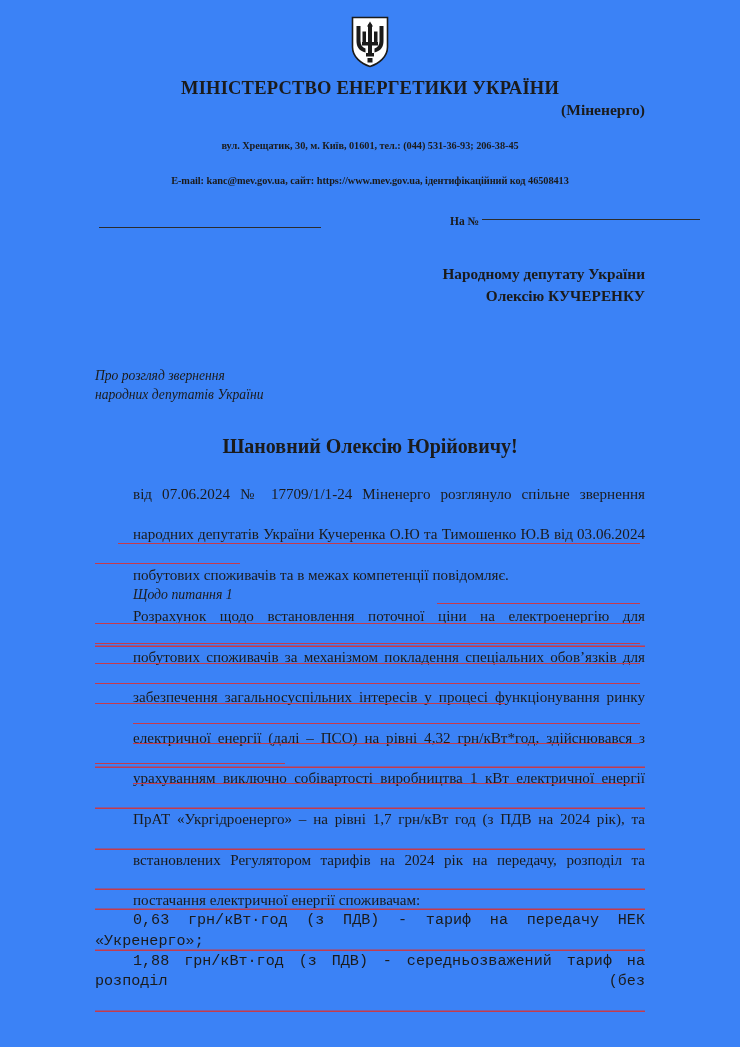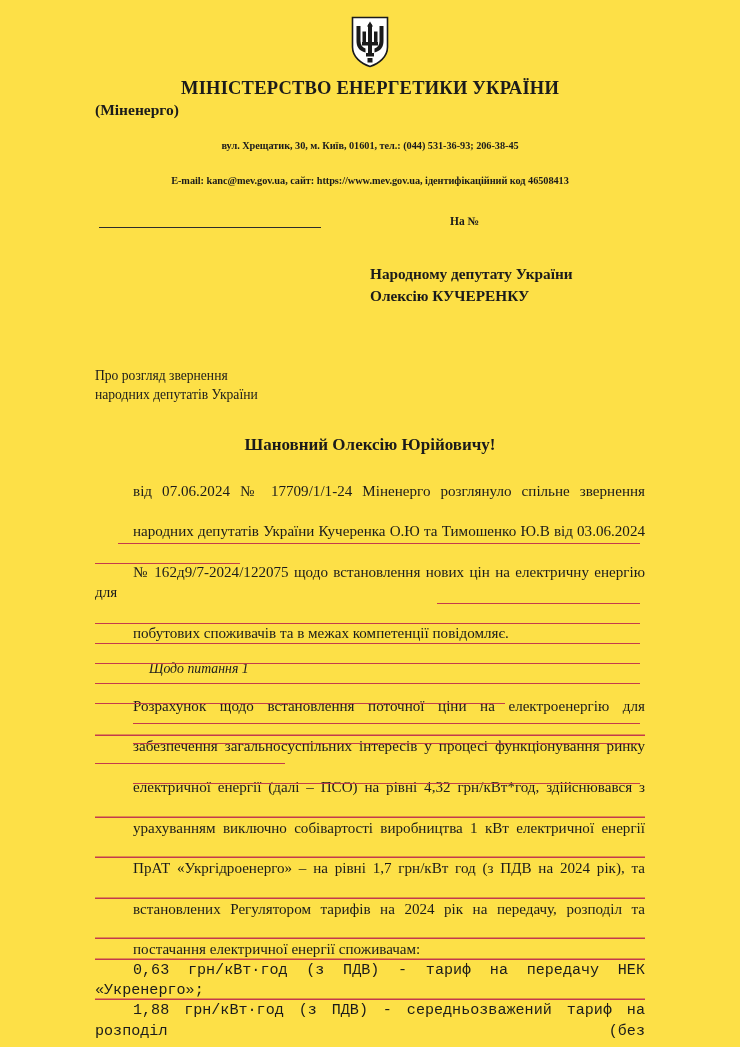--- a/index.html
+++ b/index.html
@@ -17,21 +17,21 @@
     color: #1b1b1b;
     -webkit-font-smoothing: antialiased;
   }
 
   .page {
     position: relative;
     width: 740px;
     height: 1047px;
     box-sizing: border-box;
     padding: 0 95px;
-    background: #fde047;
+    background: #3b82f6;
   }
 
   
   .emblem-wrap {
     display: flex;
     justify-content: center;
     padding-top: 16px;
   }
   .emblem {
     width: 38px;
@@ -41,21 +41,21 @@
 
   .org-name {
     text-align: center;
     font-weight: bold;
     font-size: 18.5px;
     letter-spacing: 0.2px;
     margin-top: 10px;
     line-height: 1.15;
   }
   .org-short {
-    text-align: left;
+    text-align: right;
     font-weight: bold;
     font-size: 15.5px;
     margin-top: 2px;
     line-height: 1.15;
   }
   .org-contact {
     text-align: center;
     font-weight: bold;
     font-size: 10.3px;
     line-height: 1.45;
@@ -74,77 +74,78 @@
     left: 4px;
     top: 16px;
     width: 222px;
     border-bottom: 1.1px solid #2c2c2c;
   }
   .ref-right {
     position: absolute;
     left: 355px;
     top: 4px;
     display: flex;
-    align-items: flex-start;
+    align-items: center;
     width: 250px;
-    flex-direction: column;
   }
   .ref-label {
     font-size: 11.5px;
     font-weight: bold;
     white-space: nowrap;
     padding-right: 3px;
   }
   .ref-right-rule {
     flex: 1;
     border-bottom: 1.1px solid #2c2c2c;
     margin-bottom: 2px;
   }
 
   
   .addressee {
     margin-top: 18px;
     margin-left: 275px;
     font-weight: bold;
     font-size: 15.3px;
     line-height: 1.45;
+    text-align: right;
   }
   .addressee div { white-space: nowrap; }
 
   
   .subject {
     margin-top: 60px;
+    font-style: italic;
     font-size: 13.6px;
     line-height: 1.38;
   }
   .subject div { white-space: nowrap; }
 
   
   .salutation {
     margin-top: 30px;
     text-align: center;
     font-weight: bold;
-    font-size: 17px;
+    font-size: 20px;
   }
 
   
   .body-block {
     margin-top: 26px;
     font-size: 15.1px;
     line-height: 1.345;
   }
   p.para {
     margin: 0;
     text-align: justify;
     text-justify: inter-word;
     text-indent: 38px;
   }
 
   .q-label {
-    margin: 16px;
+    margin: 0;
     font-style: italic;
     font-size: 13.8px;
     text-indent: 38px;
     line-height: 1.5;
   }
 
   
   .jline {
     display: block;
     text-align: justify;
@@ -234,28 +235,28 @@
     <div>народних депутатів України</div>
   </div>
 
   <div class="salutation">Шановний Олексію Юрійовичу!</div>
 
   <div class="body-block">
 
     <p class="para">
       <span class="jline">від 07.06.2024 № 17709/1/1-24 Міненерго розглянуло спільне звернення</span>
       <span class="jline">народних депутатів України Кучеренка О.Ю та Тимошенко Ю.В від 03.06.2024</span>
-      <span class="jline">№ 162д9/7-2024/122075 щодо встановлення нових цін на електричну енергію для</span>
       <span class="jline last">побутових споживачів та в межах компетенції повідомляє.</span>
     </p>
 
     <p class="q-label">Щодо питання 1</p>
 
     <p class="para">
       <span class="jline hl-line">Розрахунок щодо встановлення поточної ціни на електроенергію для</span>
+      <span class="jline">побутових споживачів за механізмом покладення спеціальних обов’язків для</span>
       <span class="jline">забезпечення загальносуспільних інтересів у процесі функціонування ринку</span>
       <span class="jline hl-line">електричної енергії (далі – ПСО) на рівні 4,32 грн/кВт*год, здійснювався з</span>
       <span class="jline hl-line">урахуванням виключно собівартості виробництва 1 кВт електричної енергії</span>
       <span class="jline hl-line">ПрАТ «Укргідроенерго» – на рівні 1,7 грн/кВт год (з ПДВ на 2024 рік), та</span>
       <span class="jline hl-line">встановлених Регулятором тарифів на 2024 рік на передачу, розподіл та</span>
       <span class="jline last hl-line">постачання електричної енергії споживачам:</span>
     </p>
 
     <p class="tariff">
       <span class="jline last hl-line">0,63 грн/кВт·год (з ПДВ) - тариф на передачу НЕК «Укренерго»;</span>

